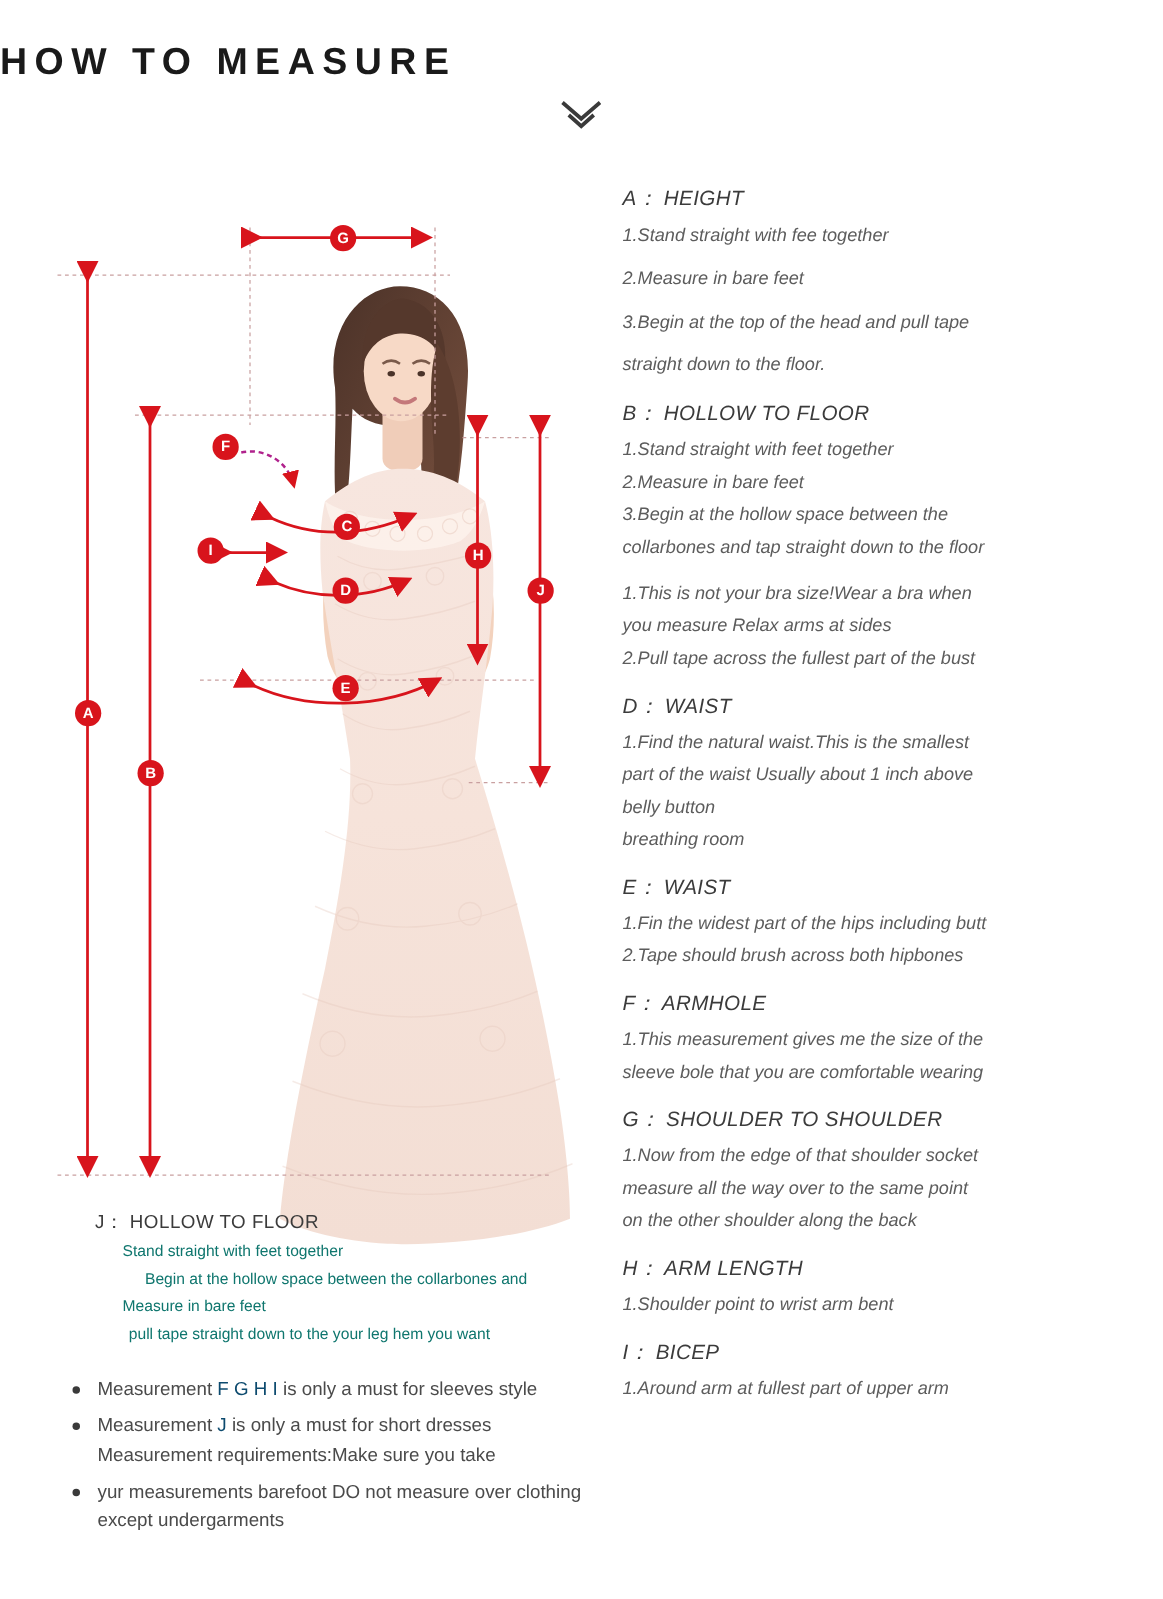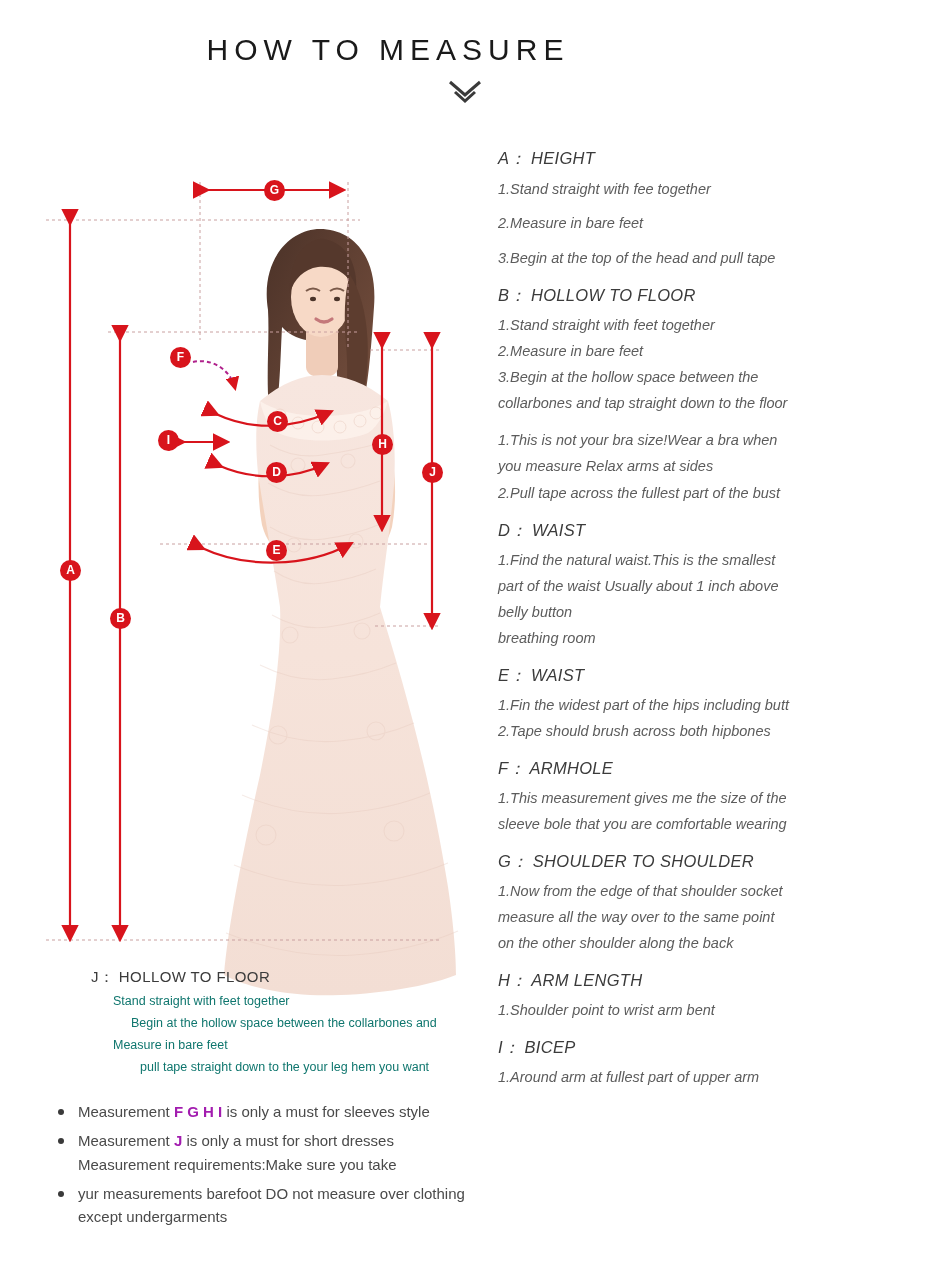--- a/index.html
+++ b/index.html
@@ -20,24 +20,24 @@
     width: 930px;
     height: 1279px;
   }
 
   
   .title {
     position: absolute;
     top: 33px;
     left: 0;
     width: 776px;
-    text-align: center;
+    text-align: left;
     font-size: 30px;
     letter-spacing: 6px;
-    font-weight: normal;
+    font-weight: bold;
     color: #1a1a1a;
   }
   .chevron {
     position: absolute;
     top: 78px;
     left: 0;
     width: 930px;
     text-align: center;
     line-height: 1;
   }
@@ -58,38 +58,38 @@
     position: absolute;
     left: 168px;
     top: 75px;
     width: 290px;
     height: 790px;
   }
 
   
   .j-block {
     position: absolute;
-    left: 67px;
+    left: 52px;
     top: 968px;
     width: 420px;
   }
   .j-title {
     font-size: 15px;
     color: #3b3b3b;
     margin: 0 0 6px 24px;
     letter-spacing: 0.4px;
   }
   .j-line {
     font-size: 12.5px;
     color: #0f766e;
     margin: 0 0 5px 46px;
     line-height: 1.35;
   }
   .j-line.indent { margin-left: 64px; }
-  .j-line.wide { margin-left: 44px; width: 390px; padding-left: 29px; }
+  .j-line.wide { margin-left: 22px; width: 390px; padding-left: 29px; }
 
   .bullets {
     position: absolute;
     left: 56px;
     top: 1100px;
     width: 420px;
     margin: 0;
     padding: 0;
     list-style: none;
   }
@@ -104,21 +104,21 @@
   .bullets li:before {
     content: "";
     position: absolute;
     left: 2px;
     top: 9px;
     width: 6px;
     height: 6px;
     border-radius: 50%;
     background: #3a3a3a;
   }
-  .hl { color: #a21caf; font-weight: bold; }
+  .hl { color: #0c4a6e; font-weight: normal; }
 
   
   .instructions {
     position: absolute;
     left: 498px;
     top: 148px;
     width: 400px;
     font-style: italic;
   }
   .sec { margin-bottom: 16px; }
@@ -310,20 +310,21 @@
     </li>
   </ul>
 
   <div class="instructions">
 
     <div class="sec loose">
       <h3>A： HEIGHT</h3>
       <p>1.Stand straight with fee together</p>
       <p>2.Measure in bare feet</p>
       <p>3.Begin at the top of the head and pull tape</p>
+      <p>straight down to the floor.</p>
     </div>
 
     <div class="sec">
       <h3>B： HOLLOW TO FLOOR</h3>
       <p>1.Stand straight with feet together</p>
       <p>2.Measure in bare feet</p>
       <p>3.Begin at the hollow space between the</p>
       <p>collarbones and tap straight down to the floor</p>
     </div>
 

